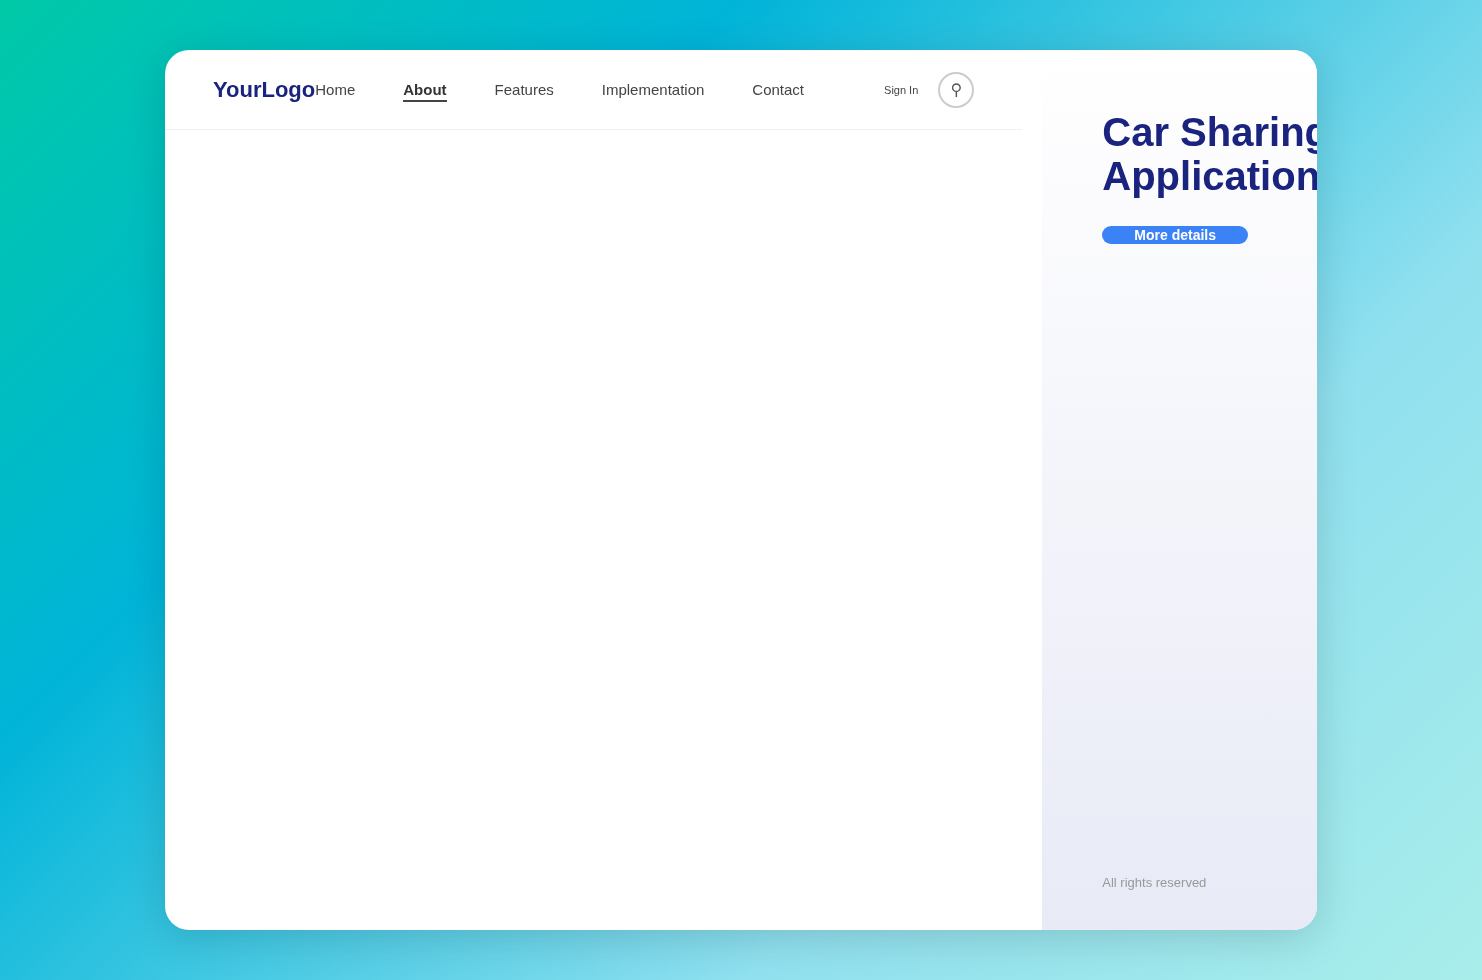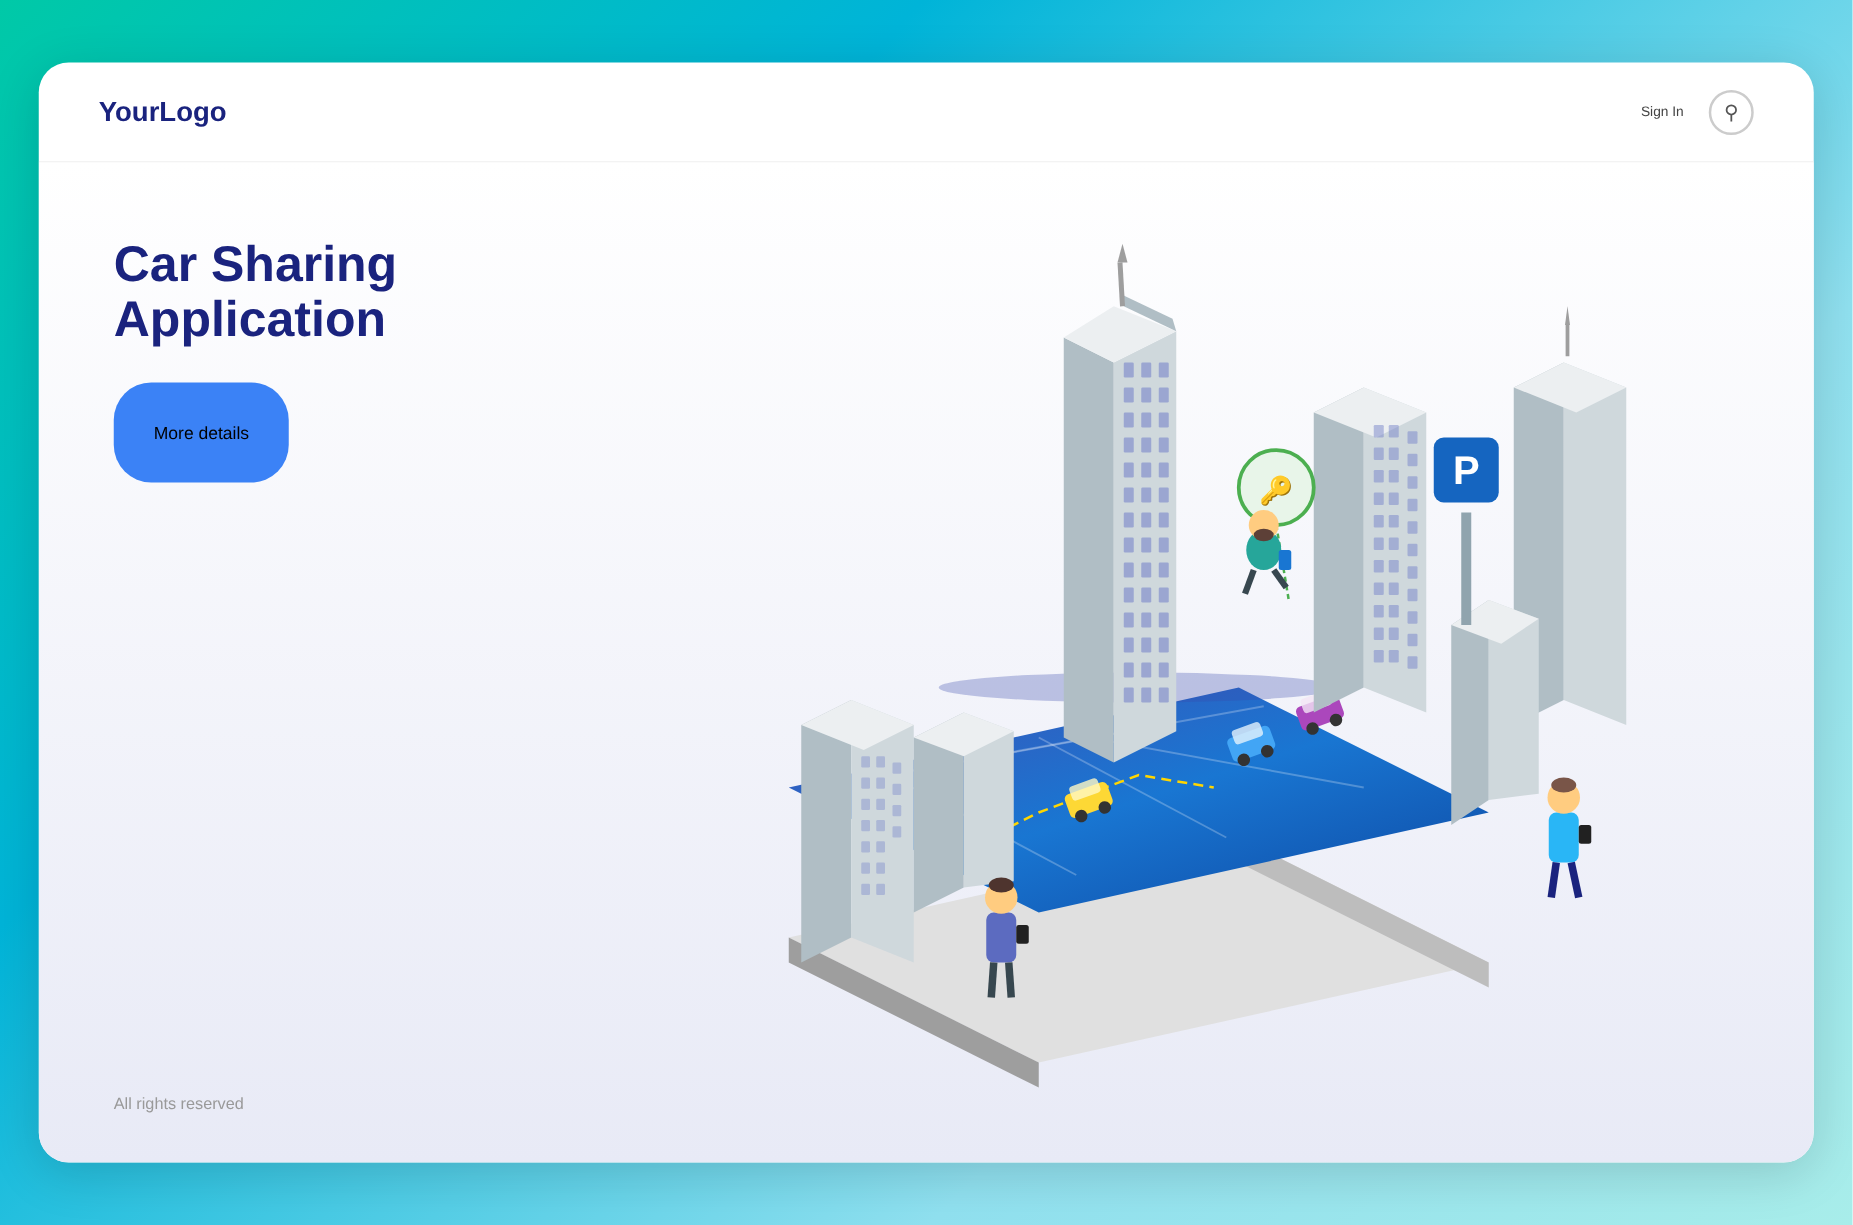--- a/index.html
+++ b/index.html
@@ -6,28 +6,29 @@
     body {
       width: 1482px;
       height: 980px;
       background: linear-gradient(135deg, #00c9a7 0%, #00b4d8 30%, #48cae4 50%, #90e0ef 70%, #a8edea 100%);
       display: flex;
       align-items: center;
       justify-content: center;
       font-family: 'Segoe UI', Arial, sans-serif;
     }
     .page-wrapper {
-      width: 1420px;
+      width: 1152px;
       height: 880px;
       background: #fff;
       border-radius: 24px;
       overflow: hidden;
       display: flex;
-      flex-direction: column;
+      flex-direction: row;
       box-shadow: 0 8px 40px rgba(0,0,0,0.15);
+      gap: 20px;
     }
     
     .navbar {
       display: flex;
       align-items: center;
       padding: 0 48px;
       height: 80px;
       border-bottom: 1px solid #f0f0f0;
       flex-shrink: 0;
     }
@@ -113,26 +114,26 @@
       margin-bottom: 40px;
       max-width: 360px;
     }
     .btn-row {
       display: flex;
       gap: 20px;
       margin-bottom: auto;
     }
     .btn-primary {
       background: #3b82f6;
-      color: #000000;
+      color: #ffffff;
       border: none;
-      padding: 32px 32px;
+      padding: 1px 32px;
       border-radius: 30px;
       font-size: 14px;
-      font-weight: 400;
+      font-weight: 700;
       cursor: pointer;
     }
     .btn-secondary {
       background: transparent;
       color: #333;
       border: 2px solid #ccc;
       padding: 14px 32px;
       border-radius: 30px;
       font-size: 14px;
       font-weight: 500;
@@ -156,20 +157,37 @@
       top: 0; left: 0; right: 0; bottom: 0;
     }
   </style>
 </head>
 <body>
 
 <div class="page-wrapper">
 
   <nav class="navbar">
     <div class="logo">YourLogo</div>
+    <ul class="nav-links">
+      <li>
+        <a href="#">Home</a>
+      </li>
+      <li>
+        <a href="#" class="active">About</a>
+      </li>
+      <li>
+        <a href="#">Features</a>
+      </li>
+      <li>
+        <a href="#">Implementation</a>
+      </li>
+      <li>
+        <a href="#">Contact</a>
+      </li>
+    </ul>
     <div class="nav-right">
       <a href="#" class="sign-in-link">Sign In</a>
       <button class="search-icon-btn">
         <span>⚲</span>
       </button>
     </div>
   </nav>
 
   <div class="main-content">
 

